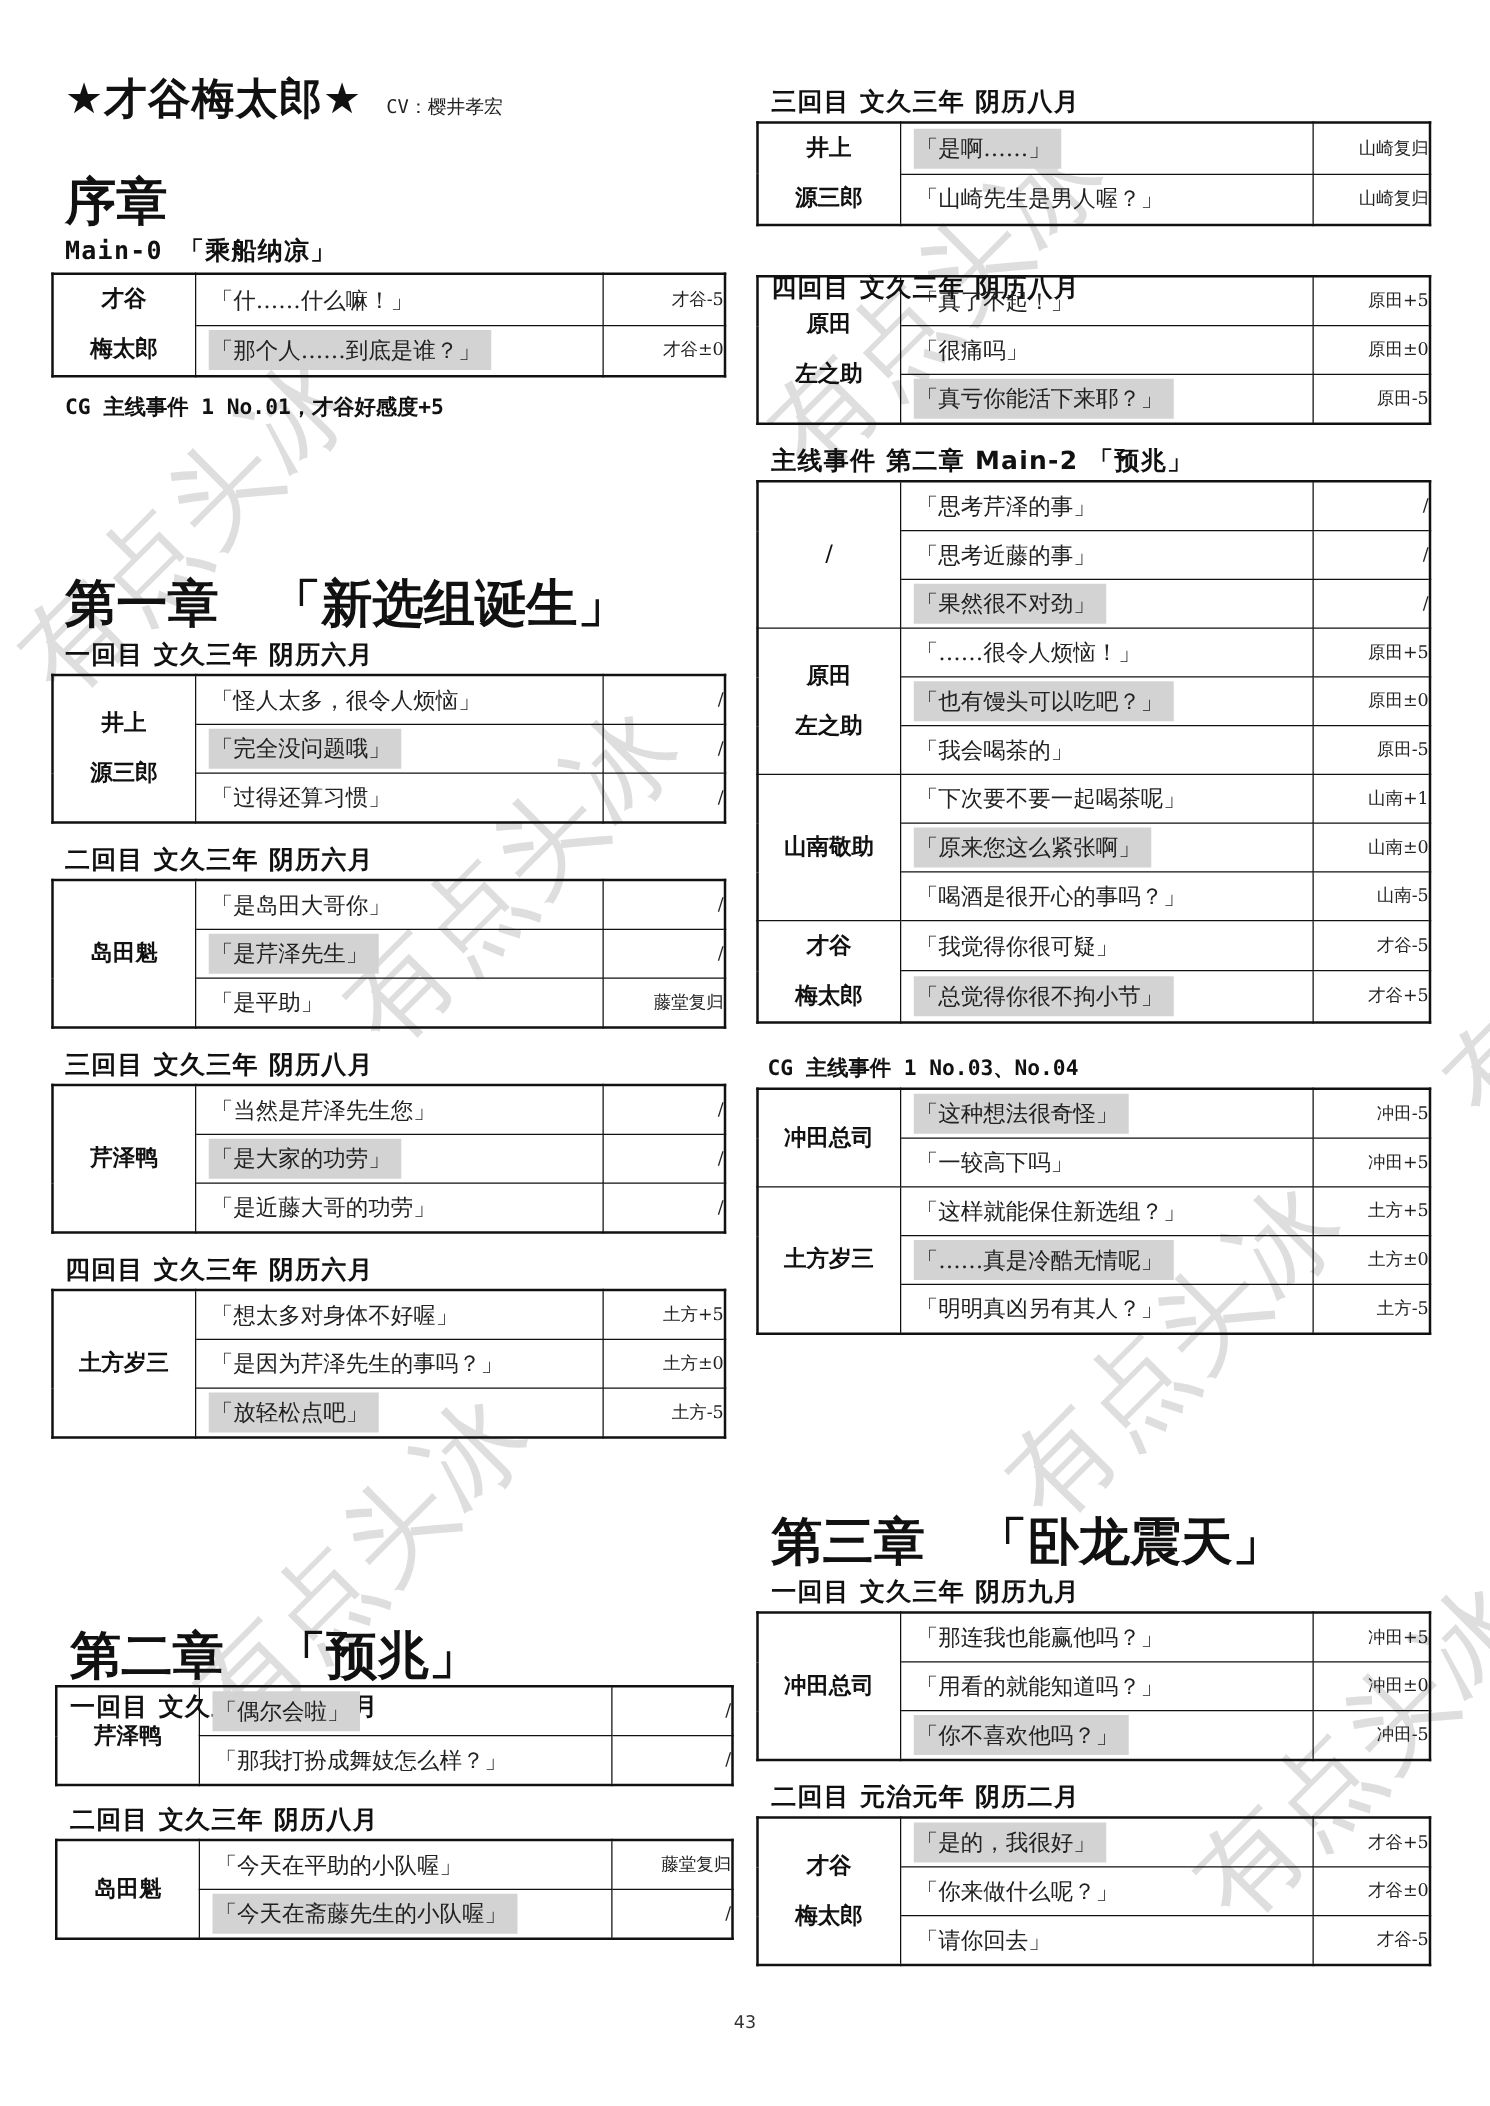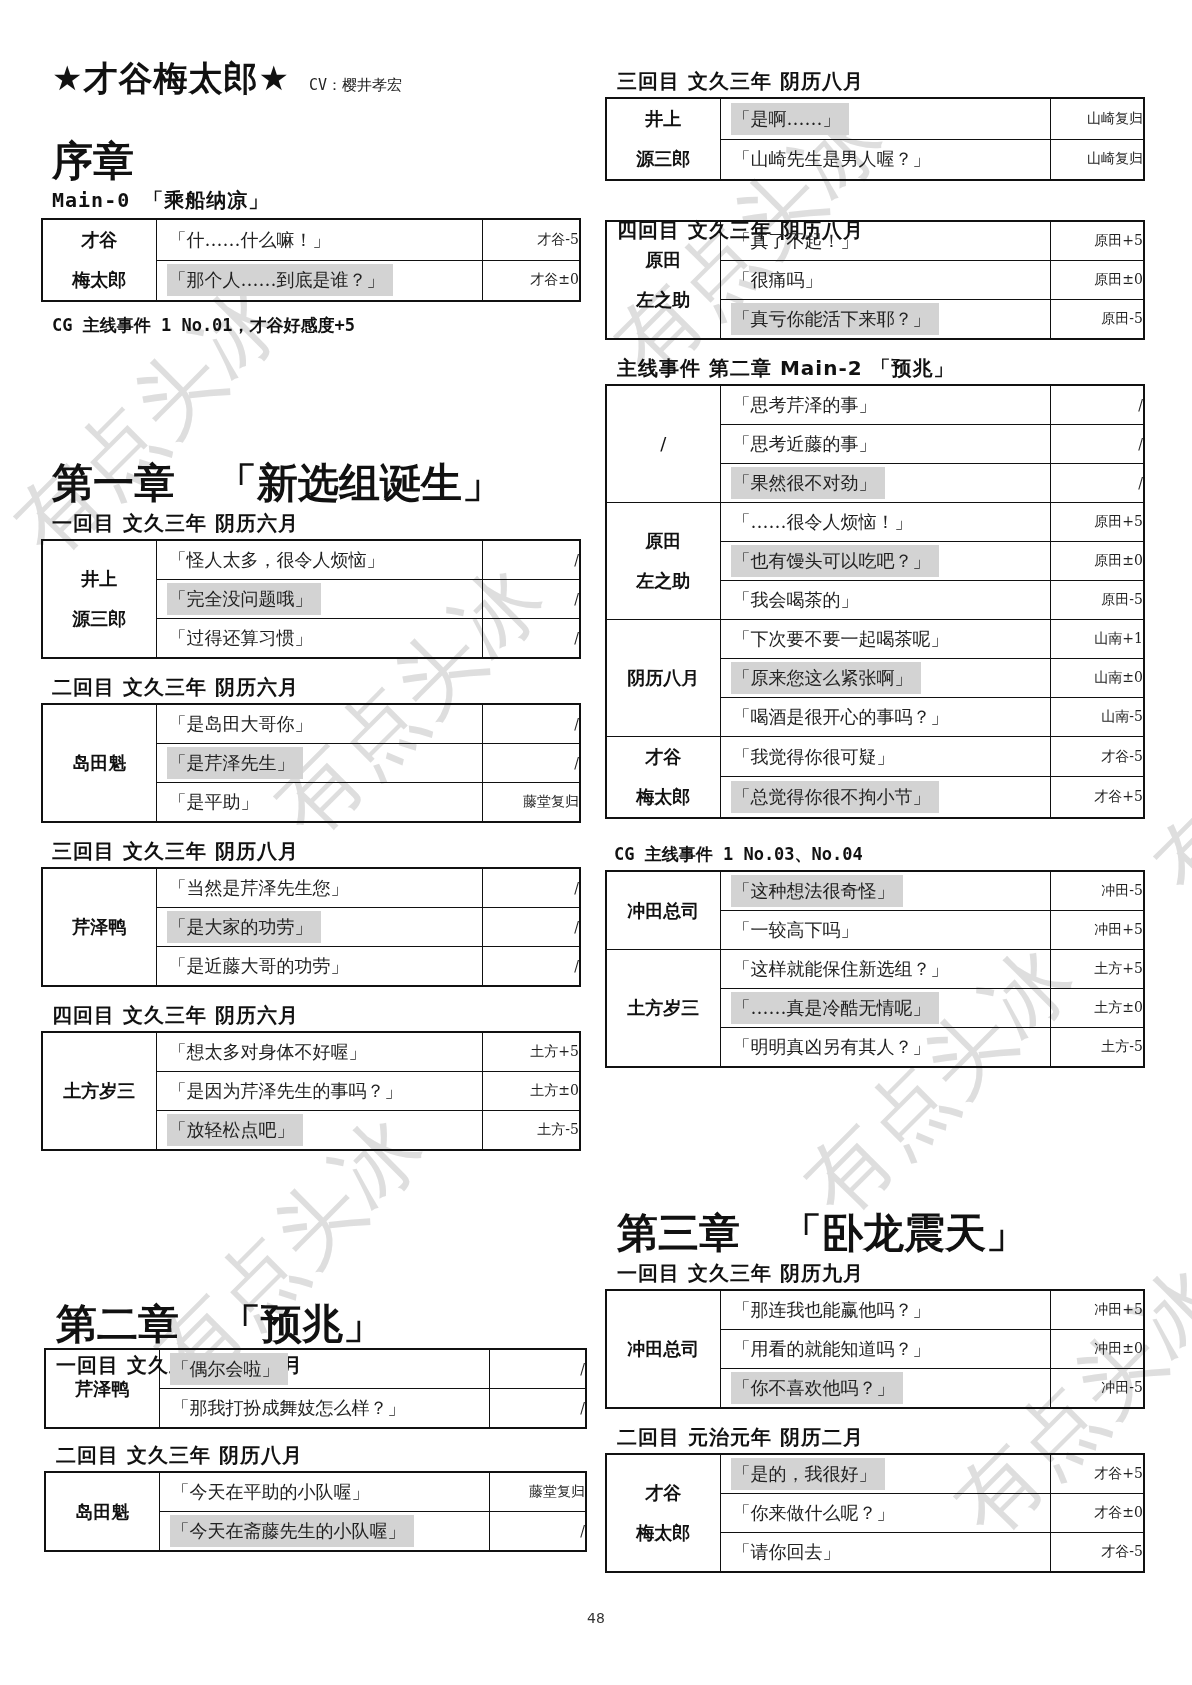--- a/index.html
+++ b/index.html
@@ -278,21 +278,21 @@
   </tr>
   <tr>
     <td class="line"><span class="hl">「也有馒头可以吃吧？」</span></td>
     <td class="eff">原田±0</td>
   </tr>
   <tr>
     <td class="line"><span>「我会喝茶的」</span></td>
     <td class="eff">原田-5</td>
   </tr>
   <tr>
-    <td class="char" rowspan="3">阴历八月</td>
+    <td class="char" rowspan="3">山南敬助</td>
     <td class="line"><span>「下次要不要一起喝茶呢」</span></td>
     <td class="eff">山南+1</td>
   </tr>
   <tr>
     <td class="line"><span class="hl">「原来您这么紧张啊」</span></td>
     <td class="eff">山南±0</td>
   </tr>
   <tr>
     <td class="line"><span>「喝酒是很开心的事吗？」</span></td>
     <td class="eff">山南-5</td>
@@ -385,13 +385,13 @@
     <td class="line"><span>「你来做什么呢？」</span></td>
     <td class="eff">才谷±0</td>
   </tr>
   <tr>
     <td class="line"><span>「请你回去」</span></td>
     <td class="eff">才谷-5</td>
   </tr>
 </tbody>
   </table>
 
-<div class="abs pagenum">48</div>
+<div class="abs pagenum">43</div>
 
 </body></html>

